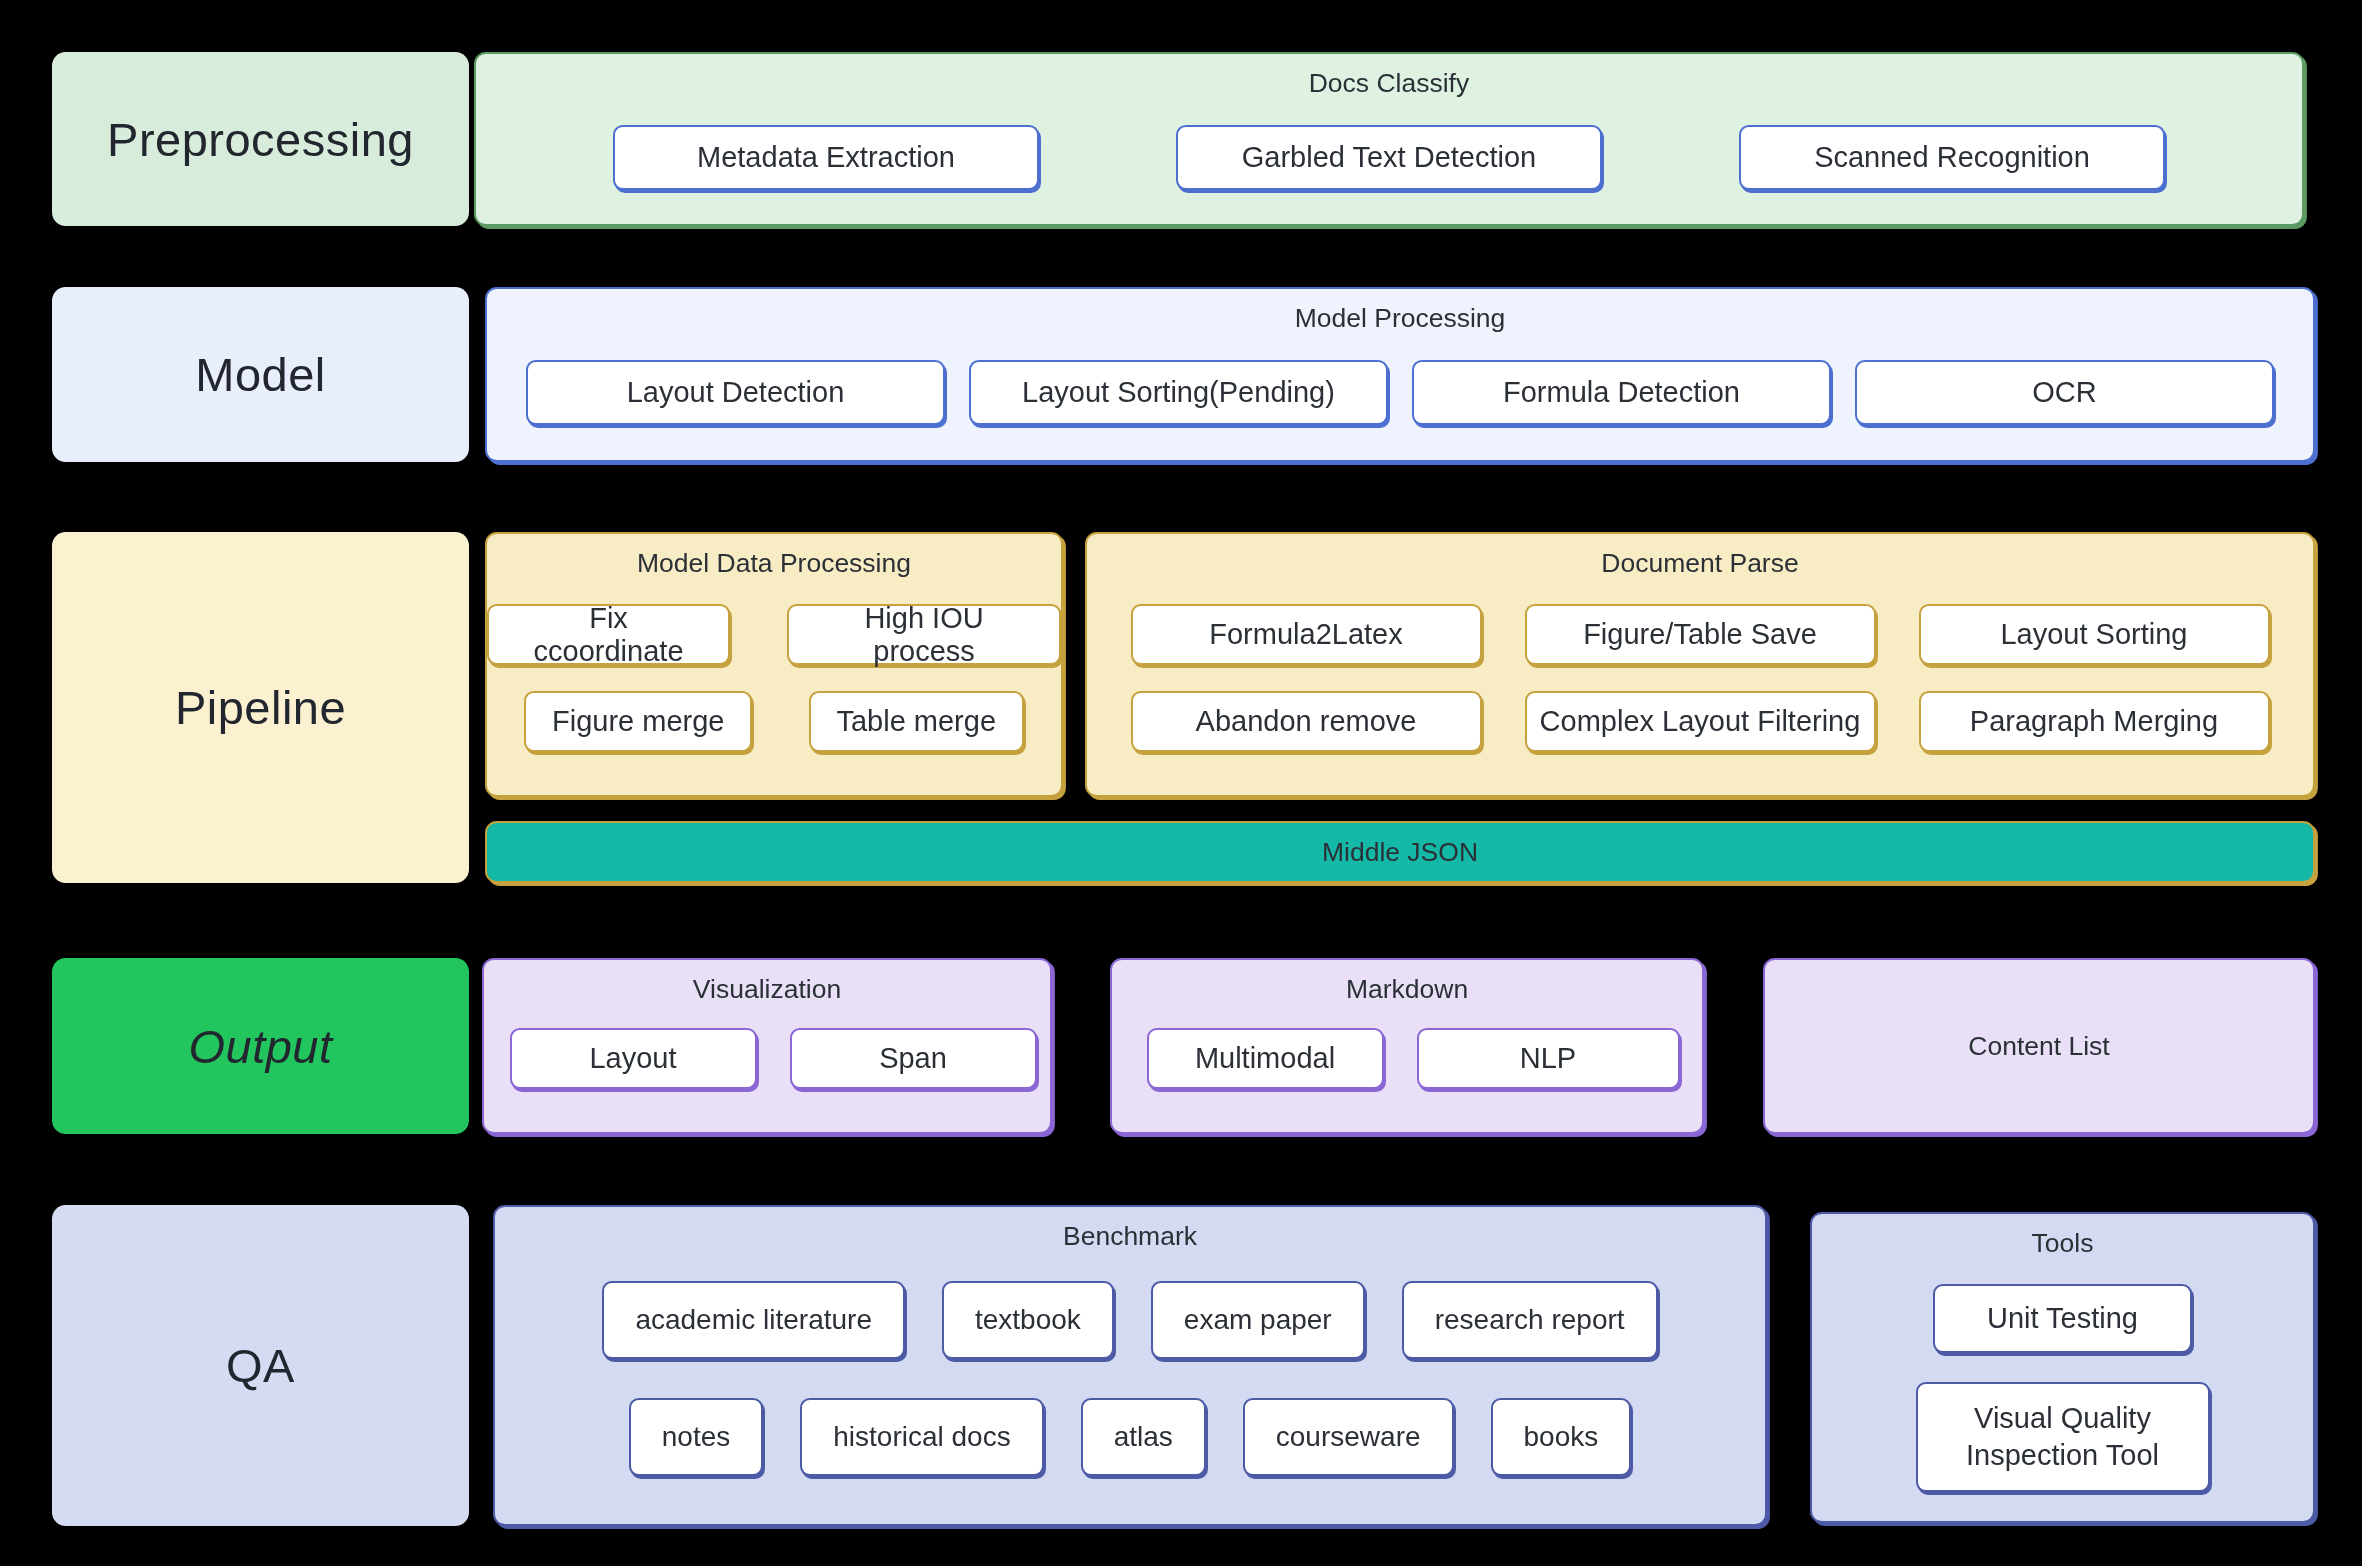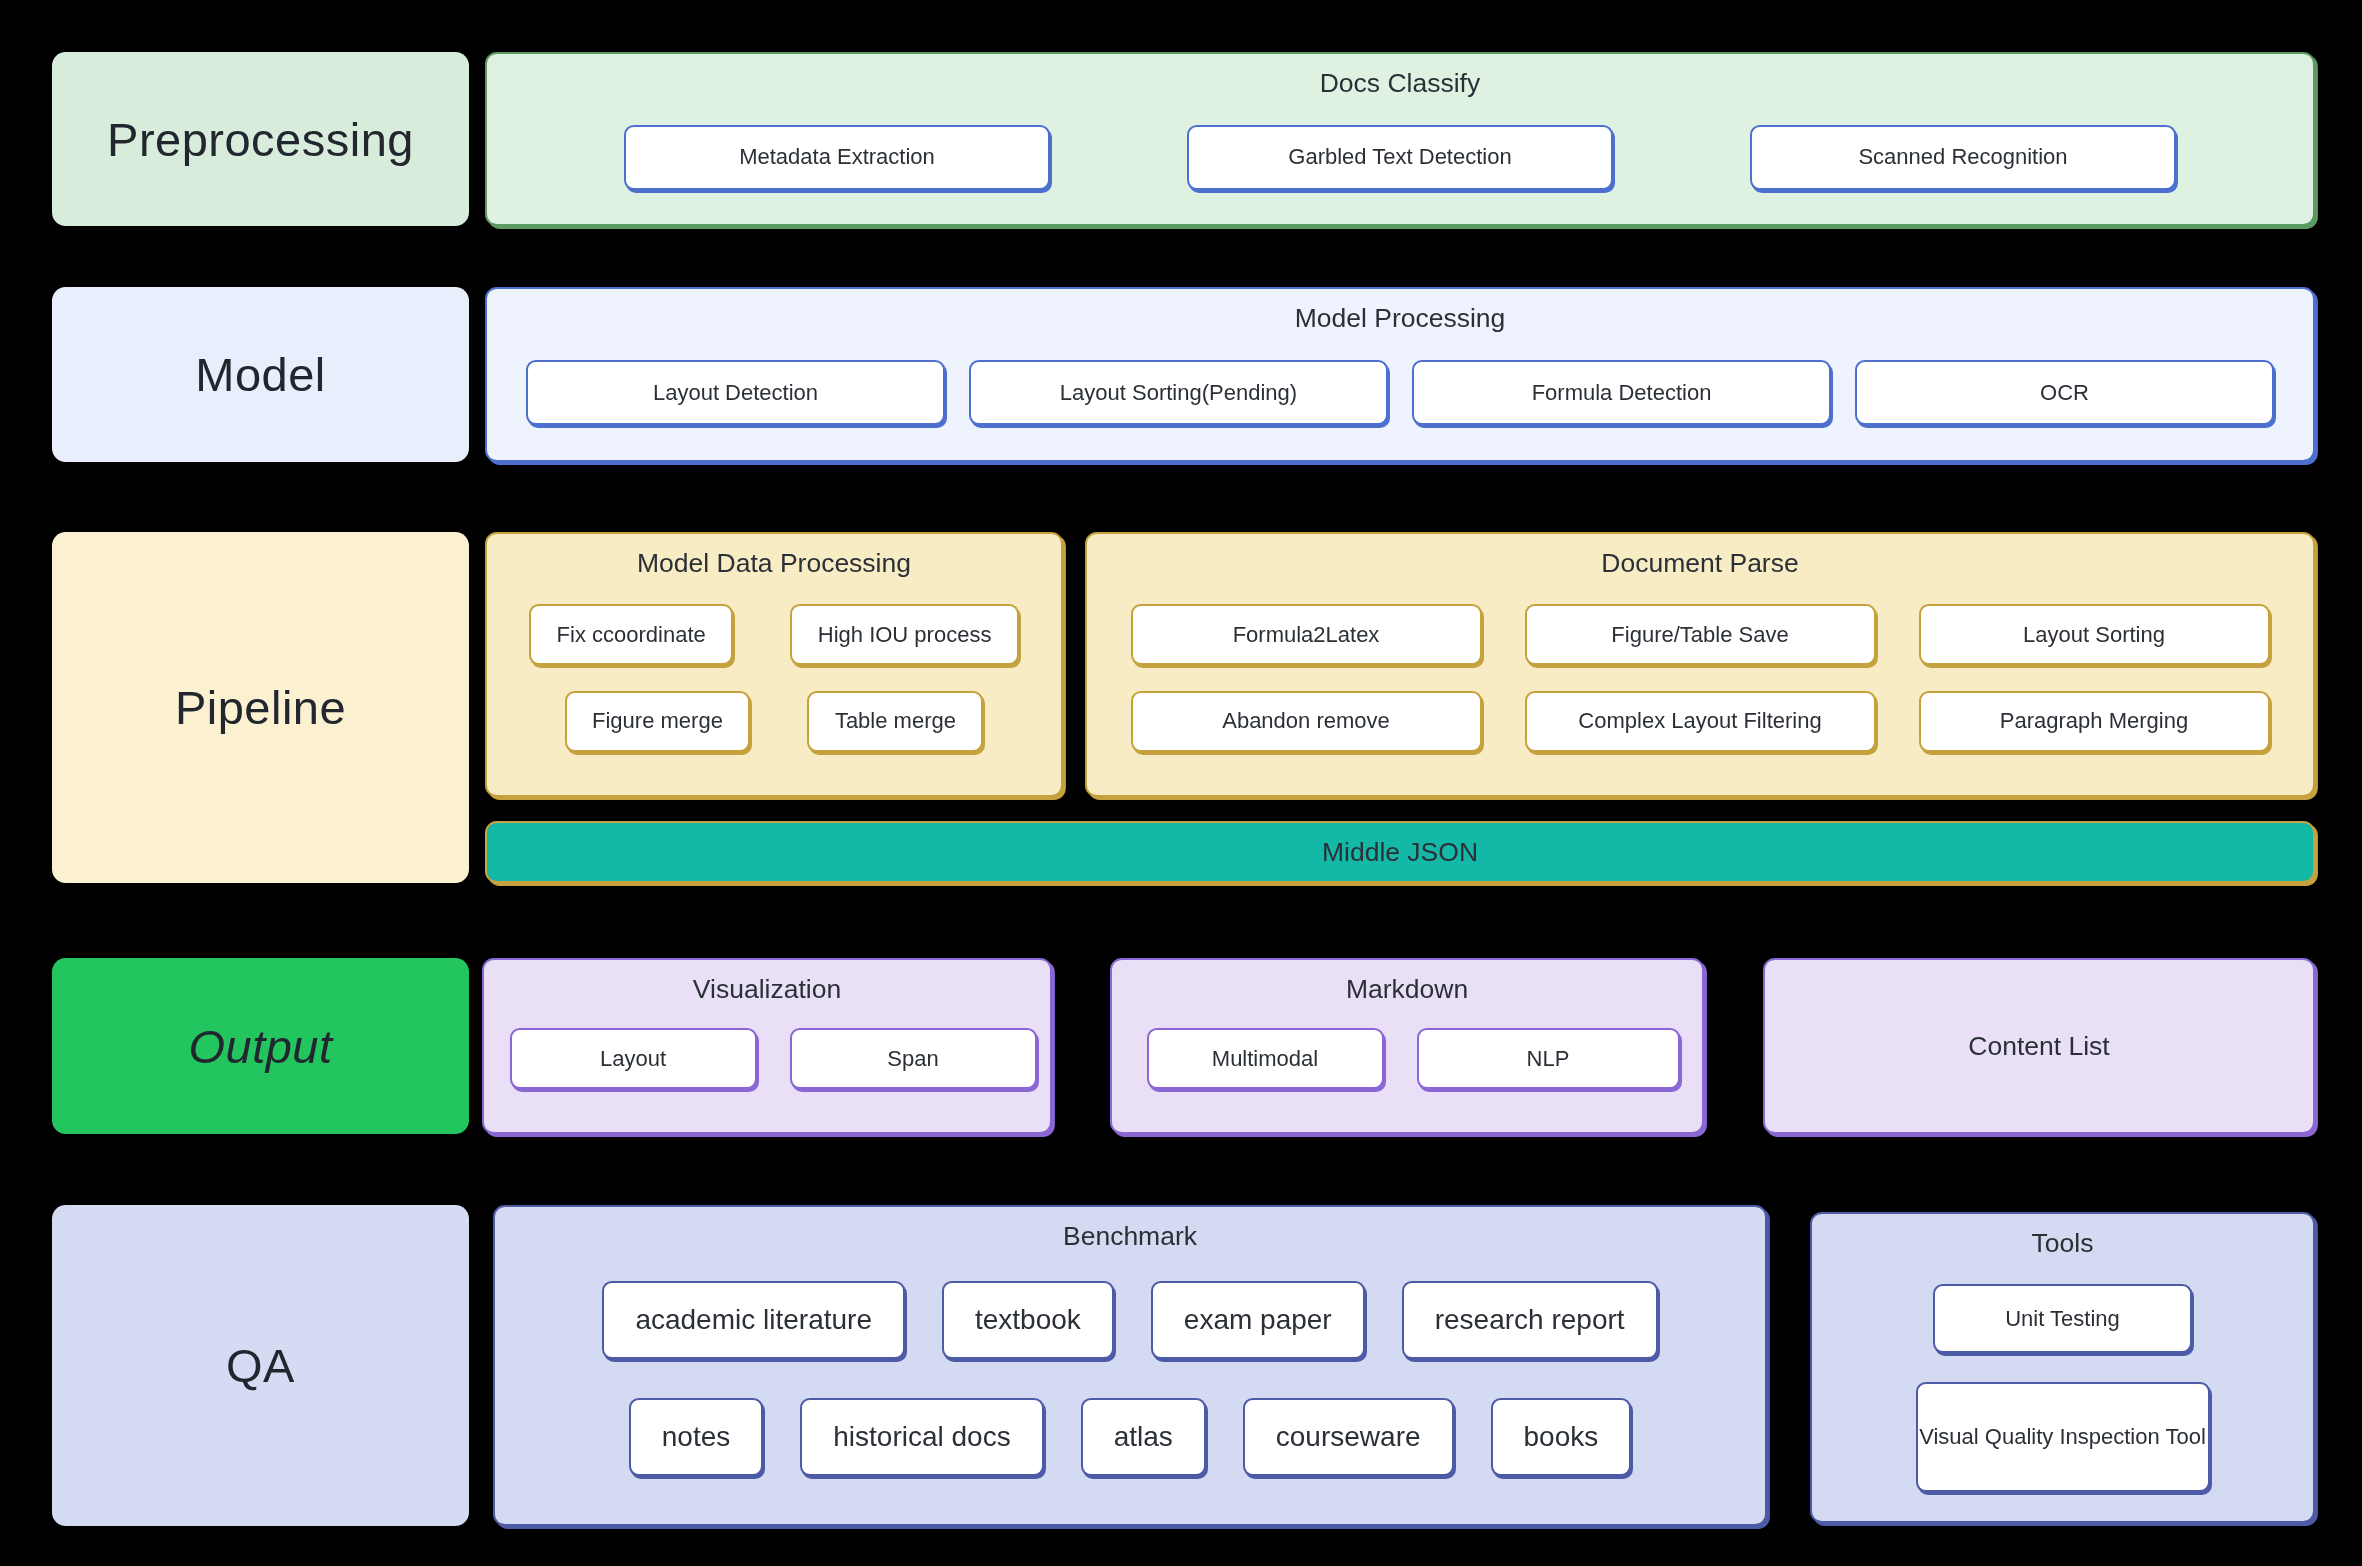--- a/index.html
+++ b/index.html
@@ -31,21 +31,21 @@
   .c-indigo { background:#d4daf1; border-color:#4d5aa6; box-shadow:2.9px 2.9px 0 #4d5aa6; }
 
   .title { text-align:center; font-size:26.5px; margin-top:13.7px; color:#2b3037; flex:0 0 auto; }
 
   .btn-area { flex:1; display:flex; flex-direction:column; justify-content:center; }
   .btn-row  { display:flex; justify-content:center; align-items:center; }
 
   .btn {
     background:#ffffff; border:2.9px solid; border-radius:9.8px; box-sizing:border-box;
     display:flex; align-items:center; justify-content:center;
-    height:65px; font-size:22px; text-align:center; color:#2b3037;
+    height:65px; font-size:29px; text-align:center; color:#2b3037;
   }
   .b-blue   { border-color:#4d70d0; box-shadow:2px 2.9px 0 #4d70d0; }
   .b-yellow { border-color:#c6a23f; box-shadow:2px 2.9px 0 #c6a23f; }
   .b-purple { border-color:#8a67d5; box-shadow:2px 2.9px 0 #8a67d5; }
   .b-indigo { border-color:#4d5aa6; box-shadow:2px 2.9px 0 #4d5aa6; }
 
   
   .r1-btns { flex:1; display:flex; justify-content:space-evenly; align-items:center; padding-bottom:7.8px; }
   .w435 { width:426px; }
   .r2-btns { gap:24px; }
@@ -66,21 +66,21 @@
   .tool-btn1 { width:259px; height:69px; margin:25.5px auto 0 auto; }
   .tool-btn2 { width:294px; height:110px; margin:29px auto 0 auto; line-height:1.3; }
 </style>
 </head>
 <body>
 
 <div class="canvas">
 
   <div class="label-box l-green" style="left:52px; top:52px; width:417px; height:174px;">Preprocessing</div>
 
-  <div class="container c-green" style="left:485px; top:52px; width:1830px; height:174px;">
+  <div class="container c-green" style="left:474px; top:52px; width:1830px; height:174px;">
     <div class="title">Docs Classify</div>
     <div class="r1-btns">
       <div class="btn b-blue w435">Metadata Extraction</div>
       <div class="btn b-blue w435">Garbled Text Detection</div>
       <div class="btn b-blue w435">Scanned Recognition</div>
     </div>
   </div>
 
   <div class="label-box l-blue" style="left:52px; top:287px; width:417px; height:175px;">Model</div>
 

